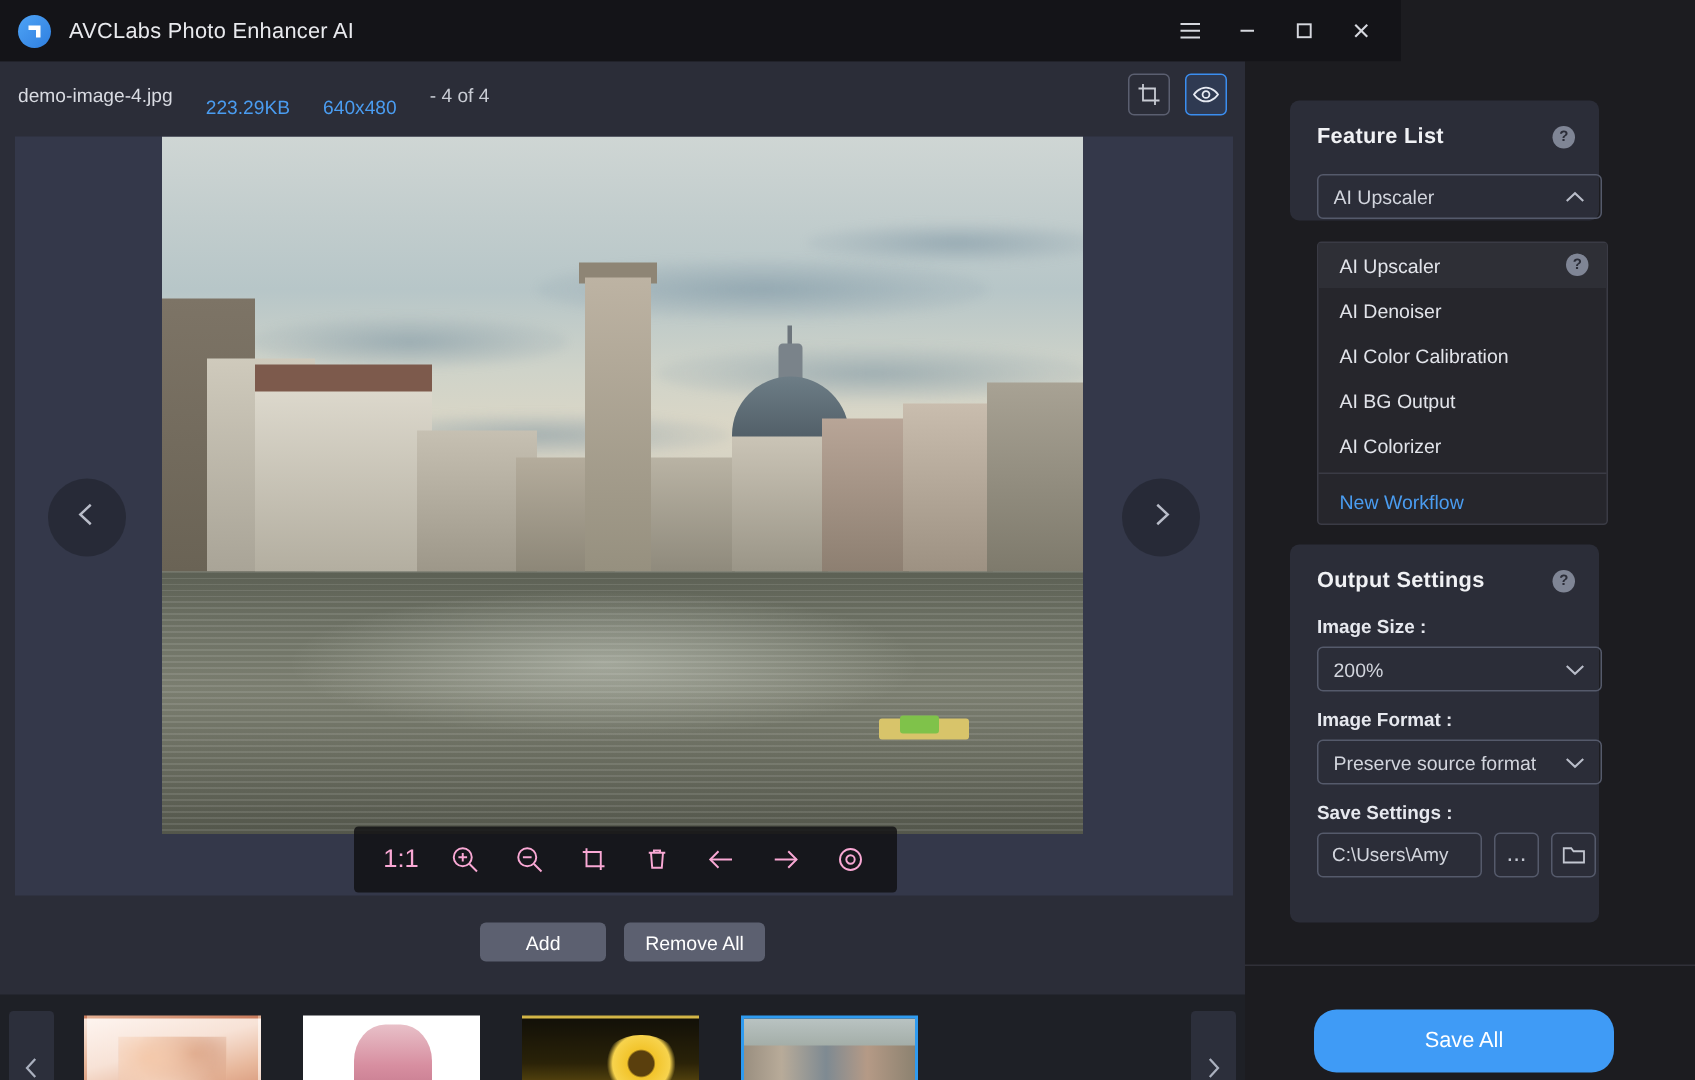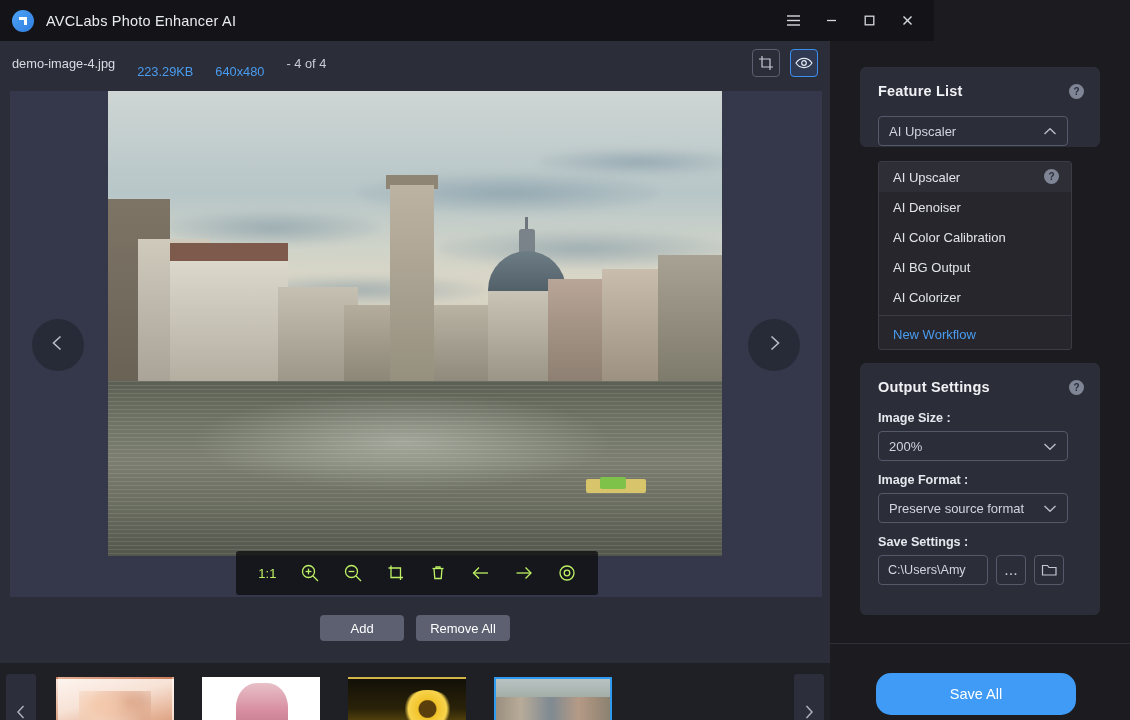--- a/index.html
+++ b/index.html
@@ -131,22 +131,22 @@
   .navarrow.left  { left: 22px; }
   .navarrow.right { left: 738px; }
 
   .phototoolbar {
     position: absolute; left: 226px; top: 460px; width: 362px; height: 44px;
     background: rgba(16,16,18,.82); border-radius: 3px;
     display: flex; align-items: center; justify-content: space-around;
     padding: 0 10px;
   }
   .phototoolbar .tb {
-    color: #bef264; display: flex; align-items: center; justify-content: center;
-    width: 30px; height: 30px; font-size: 13px;
+    color: #f9a8d4; display: flex; align-items: center; justify-content: center;
+    width: 30px; height: 30px; font-size: 17px;
   }
 
   
   .addrow {
     position: absolute; left: 0; top: 562px; width: 830px; height: 50px;
     display: flex; align-items: center; justify-content: center; gap: 12px;
   }
   .pill {
     background: #5c6070; color: #ffffff; border: none; border-radius: 4px;
     font-size: 13px; font-family: "Liberation Sans", sans-serif;
@@ -185,21 +185,21 @@
   .t4 { background: linear-gradient(180deg,#b9c3c2 0%,#9aa49c 40%,#6e7164 68%,#4f5247 100%); }
   .t4::after{content:"";position:absolute;left:0;top:28%;width:100%;height:34%;
     background: linear-gradient(90deg,#9a8f80 0%,#b8ab99 22%,#7e8a92 48%,#b59a86 72%,#8c8270 100%);}
 
   
   .right-col {
     position: absolute; left: 830px; top: 41px; width: 300px; height: 679px;
     background: #1c1c20;
   }
   .card {
-    position: absolute; left: 30px; width: 240px;
+    position: absolute; left: 30px; width: 206px;
     background: #2b2d38; border-radius: 6px;
   }
   #card-feature { top: 26px; height: 80px; }
   #card-output  { top: 322px; height: 252px; }
   .card-title {
     color: #f0f1f4; font-size: 14.5px; font-weight: bold;
     position: absolute; left: 18px; top: 16px; letter-spacing: .2px;
   }
   .help {
     position: absolute; right: 16px; top: 17px;

